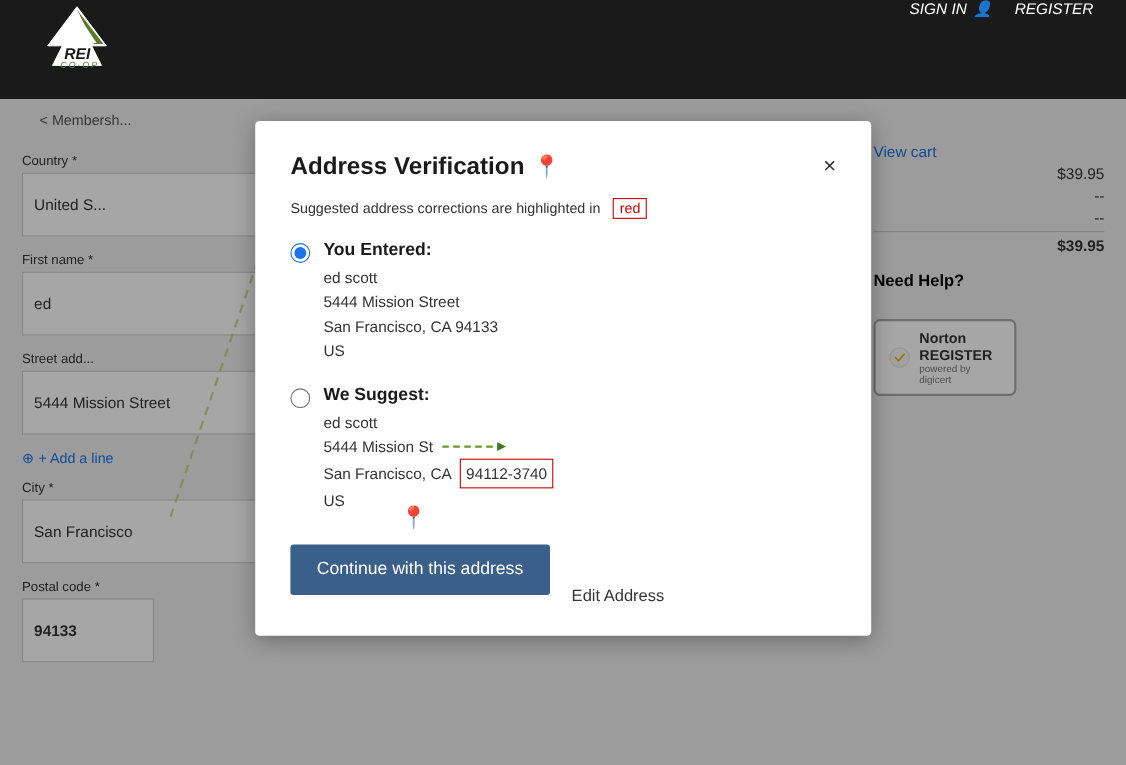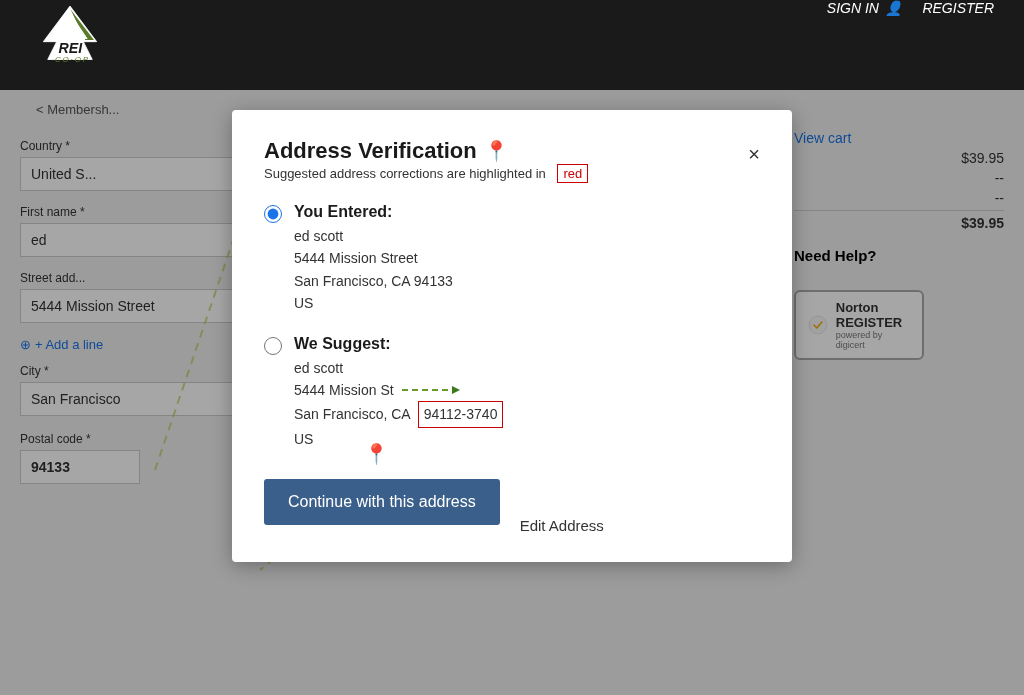--- a/index.html
+++ b/index.html
@@ -61,21 +61,21 @@
     }
     .breadcrumb-area a { color: #555; text-decoration: none; }
     .form-section {
       padding: 10px 20px;
       max-width: 500px;
     }
     .form-group { margin-bottom: 14px; }
     .form-label { font-size: 12px; color: #333; margin-bottom: 4px; display: block; }
     .form-input {
       border: 1px solid #ccc;
-      padding: 8px 10px;
+      padding: 20px 10px;
       font-size: 14px;
       background: white;
       width: 220px;
       color: #333;
     }
     .form-input-wide { width: 320px; }
     .add-line { color: #1a73e8; font-size: 13px; display: flex; align-items: center; gap: 4px; margin-bottom: 12px; }
     .city-state-row { display: flex; gap: 12px; }
     .state-select {
       border: 1px solid #ccc;
@@ -136,22 +136,23 @@
       transform: translateX(-50%);
       background: white;
       border-radius: 4px;
       width: 560px;
       z-index: 20;
       box-shadow: 0 4px 20px rgba(0,0,0,0.3);
       padding: 28px 32px 28px 32px;
     }
     .modal-header {
       display: flex;
-      align-items: flex-end;
+      align-items: center;
       justify-content: space-between;
+      margin-bottom: 16px;
     }
     .modal-title {
       font-size: 22px;
       font-weight: bold;
       color: #1a1a1a;
       display: flex;
       align-items: center;
       gap: 8px;
     }
     .pin-icon { font-size: 20px; }

